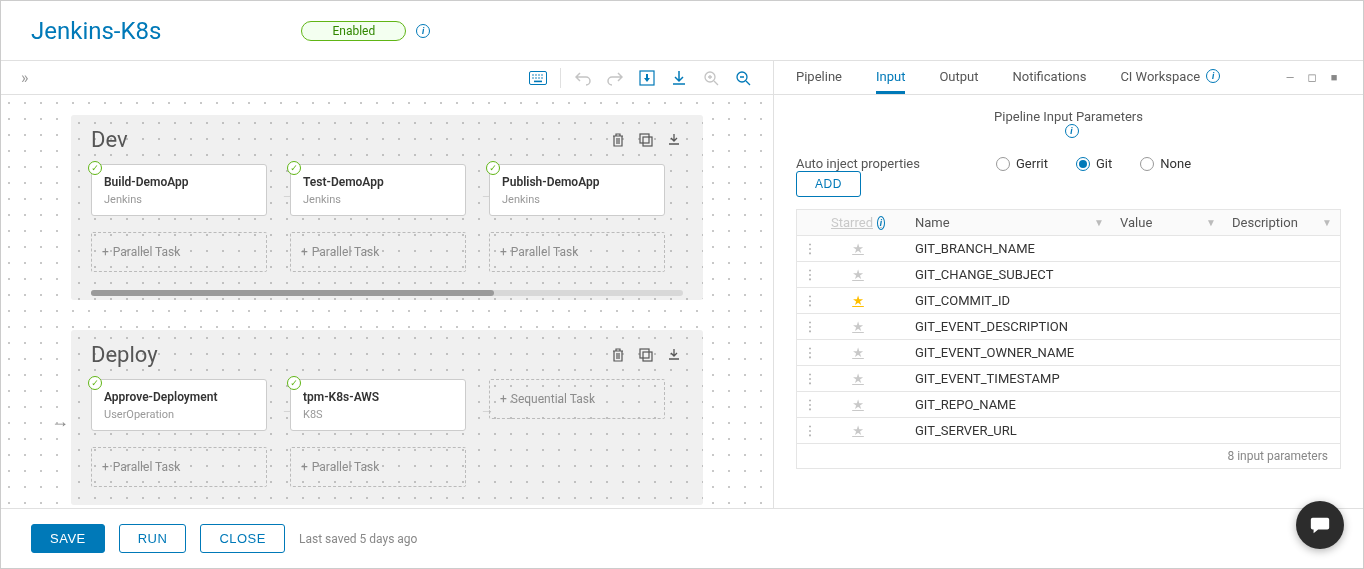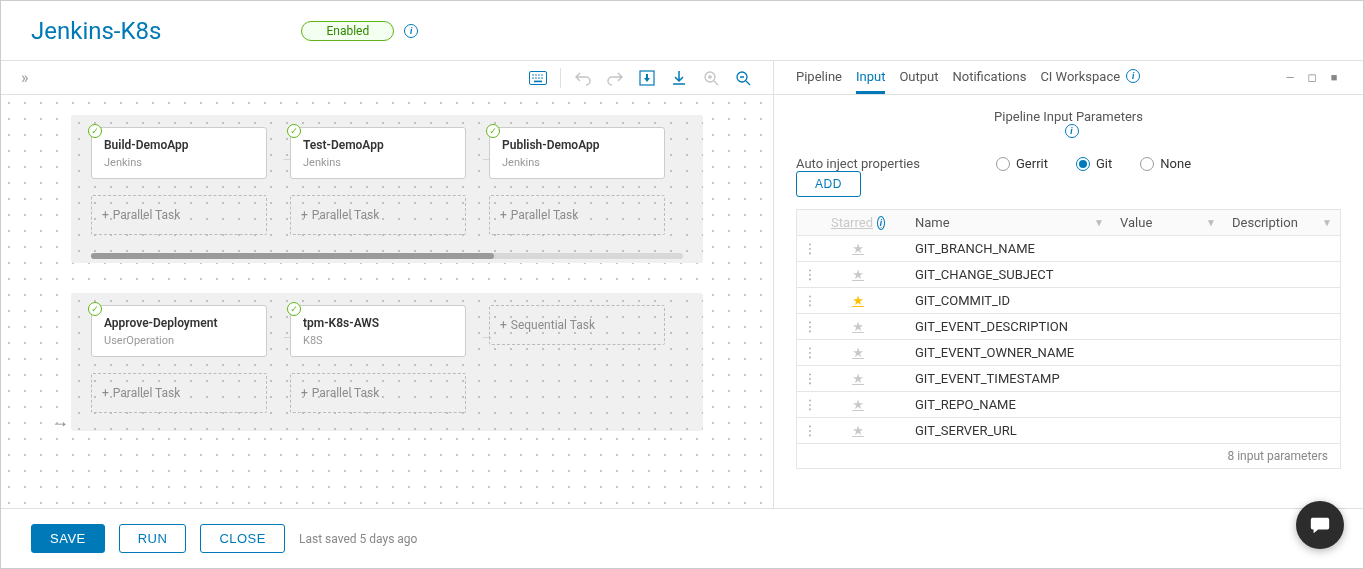--- a/index.html
+++ b/index.html
@@ -1,20 +1,20 @@
 <!DOCTYPE html>
 <html><head>
   <meta charset="utf-8">
   <style>
     * { margin:0; padding:0; box-sizing:border-box; }
     body { font-family:-apple-system,BlinkMacSystemFont,"Segoe UI",Roboto,Arial,sans-serif; font-size:13px; color:#333; background:#fff; overflow:hidden; }
     .app { width:1364px; height:569px; border:1px solid #ccc; display:flex; flex-direction:column; }
     .header { height:60px; display:flex; align-items:center; padding:0 30px; border-bottom:1px solid #e0e0e0; }
     .title { font-size:24px; color:#0079b8; font-weight:400; }
-    .badge { margin-left:140px; border:1px solid #60b515; color:#318700; background:#f3fff0; padding:2px 24px; border-radius:12px; font-size:12px; }
+    .badge { margin-left:140px; border:1px solid #60b515; color:#318700; background:#f3fff0; padding:2px 30px; border-radius:12px; font-size:12px; }
     .info-icon { margin-left:10px; color:#0079b8; display:inline-flex; align-items:center; justify-content:center; width:14px; height:14px; border:1px solid #0079b8; border-radius:50%; font-size:9px; font-style:italic; font-weight:bold; cursor:pointer; }
     .main { display:flex; flex:1; overflow:hidden; }
     .left-pane { flex:1; display:flex; flex-direction:column; overflow:hidden; }
     .toolbar { height:34px; display:flex; align-items:center; justify-content:flex-end; padding:0 20px; border-bottom:1px solid #e0e0e0; gap:12px; }
     .toolbar-left { margin-right:auto; color:#999; font-size:16px; }
     .tb-icon { color:#0079b8; width:20px; height:20px; display:flex; align-items:center; justify-content:center; cursor:pointer; }
     .tb-icon.dis { color:#c4c4c4; cursor:default; }
     .tb-sep { width:1px; height:20px; background:#e0e0e0; }
     .canvas { flex:1; overflow:auto; position:relative; background-image:radial-gradient(#c8c8c8 1px,transparent 1px); background-size:16px 16px; padding:20px 70px; }
     .stage { background:#f0f0f0; border-radius:3px; padding:12px 20px 18px; margin-bottom:30px; position:relative; background-image:radial-gradient(#c0c0c0 1px,transparent 1px); background-size:16px 16px; }
@@ -28,21 +28,21 @@
     .task-check { position:absolute; top:-4px; left:-4px; width:14px; height:14px; border:1.5px solid #60b515; border-radius:50%; background:#fff; display:flex; align-items:center; justify-content:center; }
     .task-check::after { content:"✓"; font-size:9px; color:#60b515; }
     .task-title { font-size:12px; font-weight:600; color:#333; }
     .task-sub { font-size:11px; color:#999; margin-top:4px; }
     .ghost { border:1px dashed #bbb; background:transparent; color:#8c8c8c; font-size:12px; padding:10px; text-align:left; border-radius:2px; cursor:pointer; min-height:40px; display:flex; align-items:center;}
     .arrow-sep { position:absolute; right:-28px; top:22px; color:#bbb; font-size:14px;}
     .deploy-arrow { position:absolute; left:50px; top:315px; font-size:18px; color:#888; }
     .scrollbar { position:absolute; bottom:4px; left:20px; right:20px; height:6px; background:#d8d8d8; border-radius:3px; }
     .scrollbar-thumb { position:absolute; left:0; width:68%; height:100%; background:#9a9a9a; border-radius:3px; }
     .right-pane { width:590px; border-left:1px solid #e0e0e0; display:flex; flex-direction:column; padding:0; }
-    .tabs { display:flex; align-items:center; padding:0 22px; border-bottom:1px solid #e0e0e0; height:34px; gap:14px;}
+    .tabs { display:flex; align-items:center; padding:0 22px; border-bottom:1px solid #e0e0e0; height:34px; gap:34px;}
     .tab { font-size:13px; color:#565656; cursor:pointer; height:100%; display:flex; align-items:center; border-bottom:3px solid transparent; }
     .tab.active { color:#0079b8; border-bottom-color:#0079b8; }
     .tabs-right { margin-left:auto; display:flex; gap:8px; color:#888; }
     .tabs-right .wic { width:14px; height:14px; cursor:pointer; display:flex; align-items:center; justify-content:center; font-size:11px; }
     .panel-body { padding:14px 22px; display:flex; flex-direction:column; flex:1; }
     .section-title { font-size:13px; color:#565656; display:flex; align-items:center;flex-direction:column; }
     .inject-row { display:flex; align-items:center; margin-top:18px; }
     .inject-label { font-size:13px; color:#565656; width:200px; }
     .radios { display:flex; gap:28px; }
     .radio-opt { display:flex; align-items:center; gap:6px; cursor:pointer; font-size:13px; }
@@ -131,20 +131,41 @@
         <span class="tb-icon">
             <svg width="16" height="16" viewBox="0 0 16 16">
               <circle cx="7" cy="7" r="5" fill="none" stroke="currentColor" stroke-width="1.3"></circle>
               <path d="M11 11 L15 15 M5 7 H9" stroke="currentColor" stroke-width="1.3"></path>
             </svg>
           </span>
       </div>
       <div class="canvas">
         <div id="stages">
             <div class="stage" style="padding-bottom: 28px;">
+              <div class="stage-head">
+                <span class="stage-name">Dev</span>
+                <div class="stage-icons">
+                  <span class="sic">
+                    <svg width="14" height="14" viewBox="0 0 14 14">
+                      <path d="M2 3 H12 M5 3 V1 H9 V3 M3 3 V13 H11 V3 M6 5 V11 M8 5 V11" fill="none" stroke="currentColor" stroke-width="1.2"></path>
+                    </svg>
+                  </span>
+                  <span class="sic">
+                    <svg width="14" height="14" viewBox="0 0 14 14">
+                      <rect x="1" y="1" width="9" height="9" fill="none" stroke="currentColor" stroke-width="1.2"></rect>
+                      <rect x="4" y="4" width="9" height="9" fill="none" stroke="currentColor" stroke-width="1.2"></rect>
+                    </svg>
+                  </span>
+                  <span class="sic">
+                    <svg width="14" height="14" viewBox="0 0 14 14">
+                      <path d="M7 1 V8 M4 5 L7 8 L10 5 M2 11 H12" fill="none" stroke="currentColor" stroke-width="1.3"></path>
+                    </svg>
+                  </span>
+                </div>
+              </div>
               <div class="task-row">
                 <div class="task-col">
                   <div class="task-card">
                     <span class="task-check"></span>
                     <div class="task-title">Build-DemoApp</div>
                     <div class="task-sub">Jenkins</div>
                   </div>
                   <span class="arrow-sep">→</span>
                   <div class="ghost"><span style="margin-right:4px">+</span>Parallel Task</div>
                 </div>
@@ -164,20 +185,41 @@
                     <div class="task-sub">Jenkins</div>
                   </div>
                   <div class="ghost"><span style="margin-right:4px">+</span>Parallel Task</div>
                 </div>
               </div>
               <div class="scrollbar">
                 <div class="scrollbar-thumb"></div>
               </div>
             </div>
             <div class="stage">
+              <div class="stage-head">
+                <span class="stage-name">Deploy</span>
+                <div class="stage-icons">
+                  <span class="sic">
+                    <svg width="14" height="14" viewBox="0 0 14 14">
+                      <path d="M2 3 H12 M5 3 V1 H9 V3 M3 3 V13 H11 V3 M6 5 V11 M8 5 V11" fill="none" stroke="currentColor" stroke-width="1.2"></path>
+                    </svg>
+                  </span>
+                  <span class="sic">
+                    <svg width="14" height="14" viewBox="0 0 14 14">
+                      <rect x="1" y="1" width="9" height="9" fill="none" stroke="currentColor" stroke-width="1.2"></rect>
+                      <rect x="4" y="4" width="9" height="9" fill="none" stroke="currentColor" stroke-width="1.2"></rect>
+                    </svg>
+                  </span>
+                  <span class="sic">
+                    <svg width="14" height="14" viewBox="0 0 14 14">
+                      <path d="M7 1 V8 M4 5 L7 8 L10 5 M2 11 H12" fill="none" stroke="currentColor" stroke-width="1.3"></path>
+                    </svg>
+                  </span>
+                </div>
+              </div>
               <div class="task-row">
                 <div class="task-col">
                   <div class="task-card">
                     <span class="task-check"></span>
                     <div class="task-title">Approve-Deployment</div>
                     <div class="task-sub">UserOperation</div>
                   </div>
                   <span class="arrow-sep">→</span>
                   <div class="ghost"><span style="margin-right:4px">+</span>Parallel Task</div>
                 </div>

